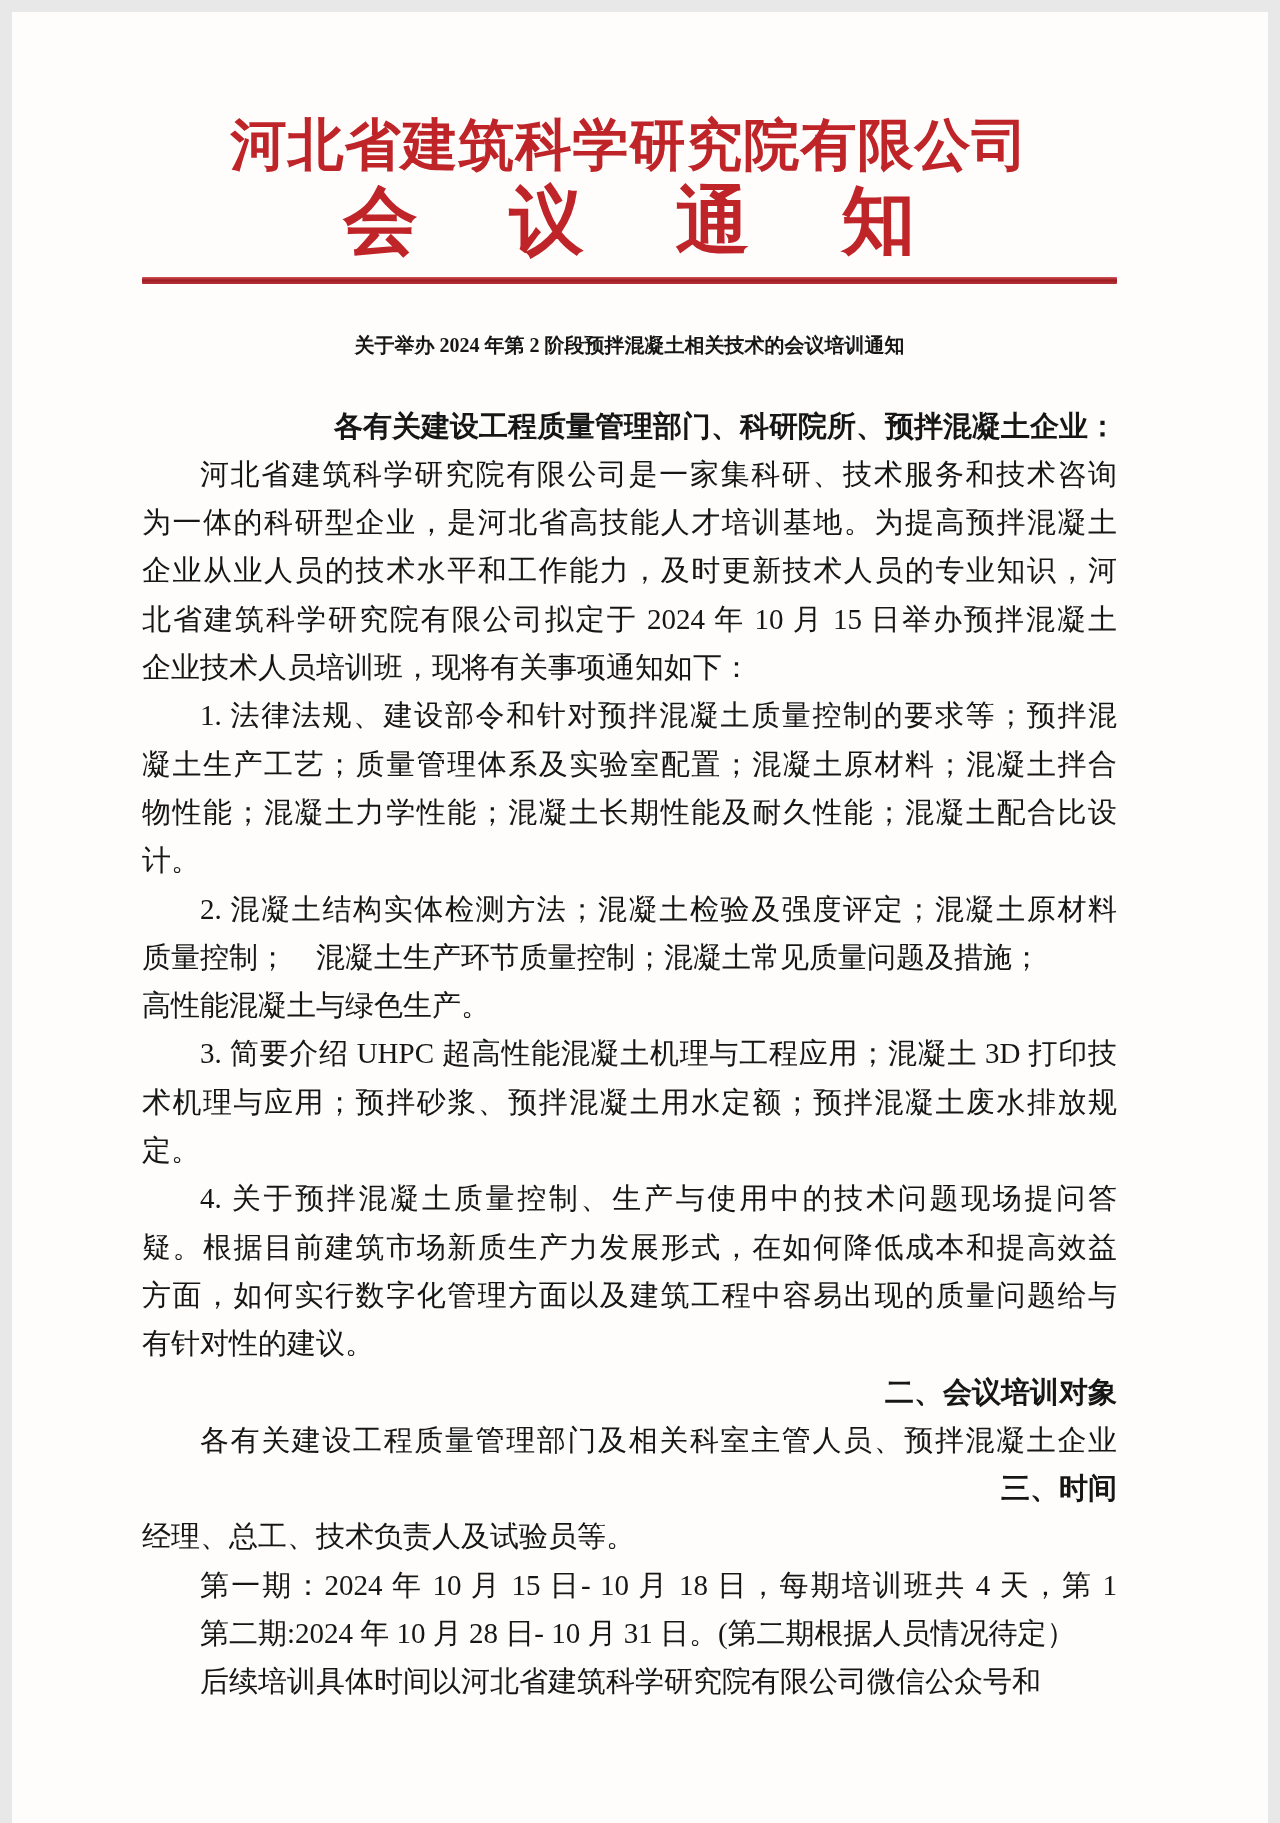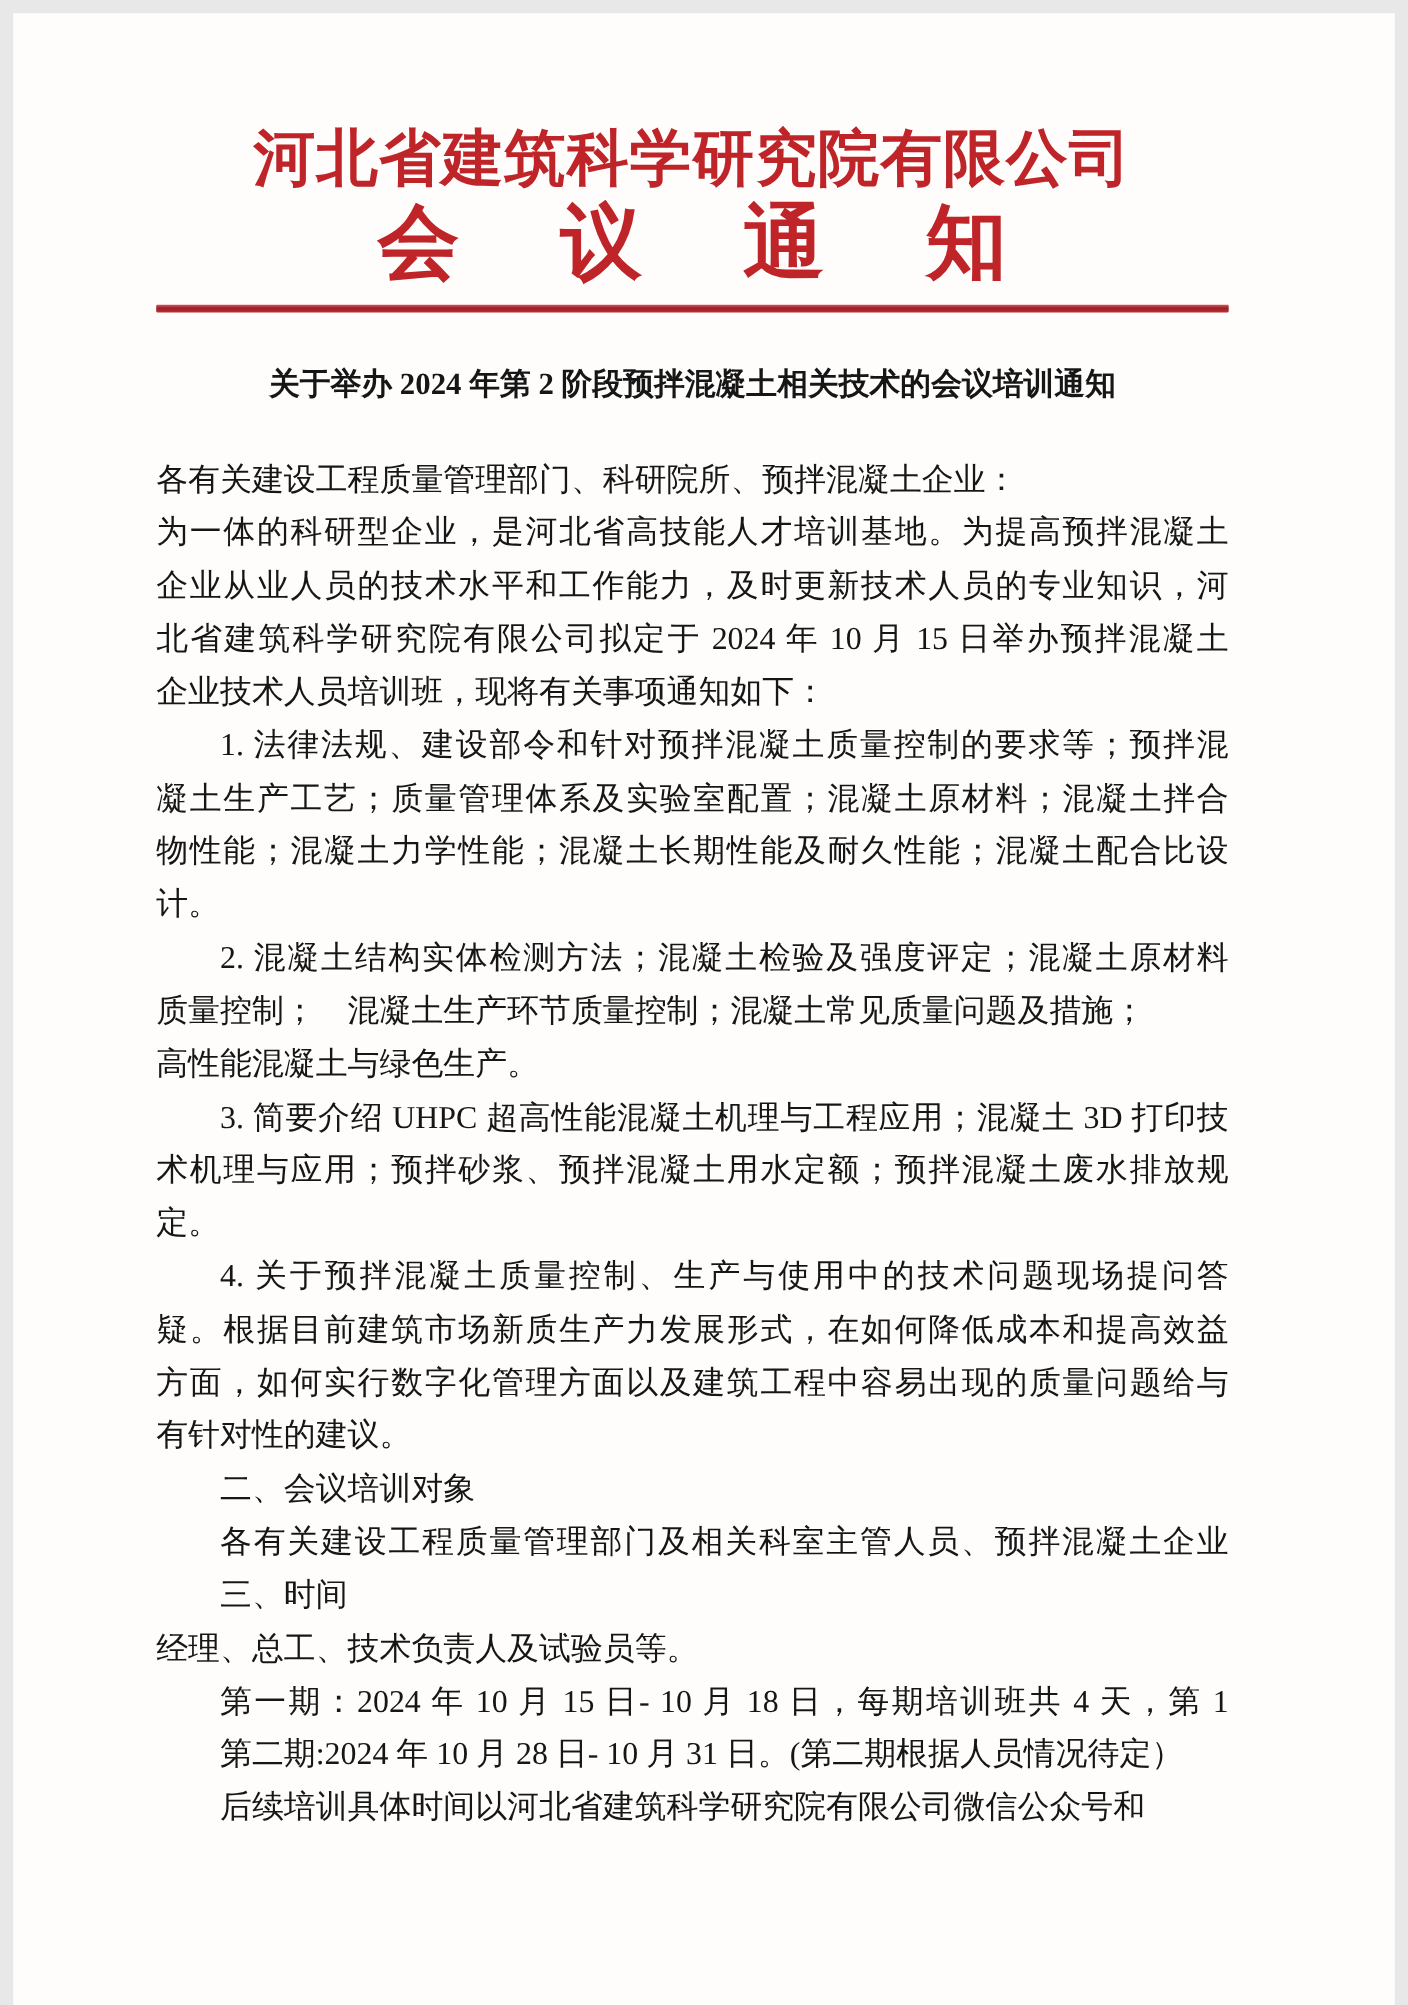--- a/index.html
+++ b/index.html
@@ -38,55 +38,56 @@
   .rule {
     margin-top:14px;
     height:7px;
     background:linear-gradient(180deg,#d4565b 0%,#9e1d22 45%,#b63238 100%);
     border-radius:1px;
   }
   .subject {
     margin-top:48px;
     text-align:center;
     font-weight:700;
-    font-size:28px;
+    font-size:20px;
     line-height:1.3;
     white-space:nowrap;
   }
   .body-text {
     margin-top:44px;
     font-size:29px;
     line-height:48.3px;
   }
   .line { white-space:nowrap; }
   .line.fill {
     white-space:normal;
     text-align:justify;
     text-align-last:justify;
     text-justify:inter-ideograph;
   }
   .line.ind { text-indent:2em; }
-  .line.b { font-weight:400; }
+  .line.b { font-weight:700;text-align:right; }
 </style>
 </head>
 <body>
 
 <div class="page">
   <div class="sheet">
     <div class="company">河北省建筑科学研究院有限公司</div>
     <div class="doc-title">
         <span>会</span>
         <span>议</span>
         <span>通</span>
         <span>知</span>
       </div>
     <div class="rule"></div>
     <div class="subject">关于举办 2024 年第 2 阶段预拌混凝土相关技术的会议培训通知</div>
     <div class="body-text">
         <div class="line b">各有关建设工程质量管理部门、科研院所、预拌混凝土企业：</div>
+        <div class="line fill ind">河北省建筑科学研究院有限公司是一家集科研、技术服务和技术咨询</div>
         <div class="line fill">为一体的科研型企业，是河北省高技能人才培训基地。为提高预拌混凝土</div>
         <div class="line fill">企业从业人员的技术水平和工作能力，及时更新技术人员的专业知识，河</div>
         <div class="line fill">北省建筑科学研究院有限公司拟定于 2024 年 10 月 15 日举办预拌混凝土</div>
         <div class="line">企业技术人员培训班，现将有关事项通知如下：</div>
         <div class="line fill ind">1. 法律法规、建设部令和针对预拌混凝土质量控制的要求等；预拌混</div>
         <div class="line fill">凝土生产工艺；质量管理体系及实验室配置；混凝土原材料；混凝土拌合</div>
         <div class="line fill">物性能；混凝土力学性能；混凝土长期性能及耐久性能；混凝土配合比设</div>
         <div class="line">计。</div>
         <div class="line fill ind">2. 混凝土结构实体检测方法；混凝土检验及强度评定；混凝土原材料</div>
         <div class="line">质量控制；　混凝土生产环节质量控制；混凝土常见质量问题及措施；</div>

